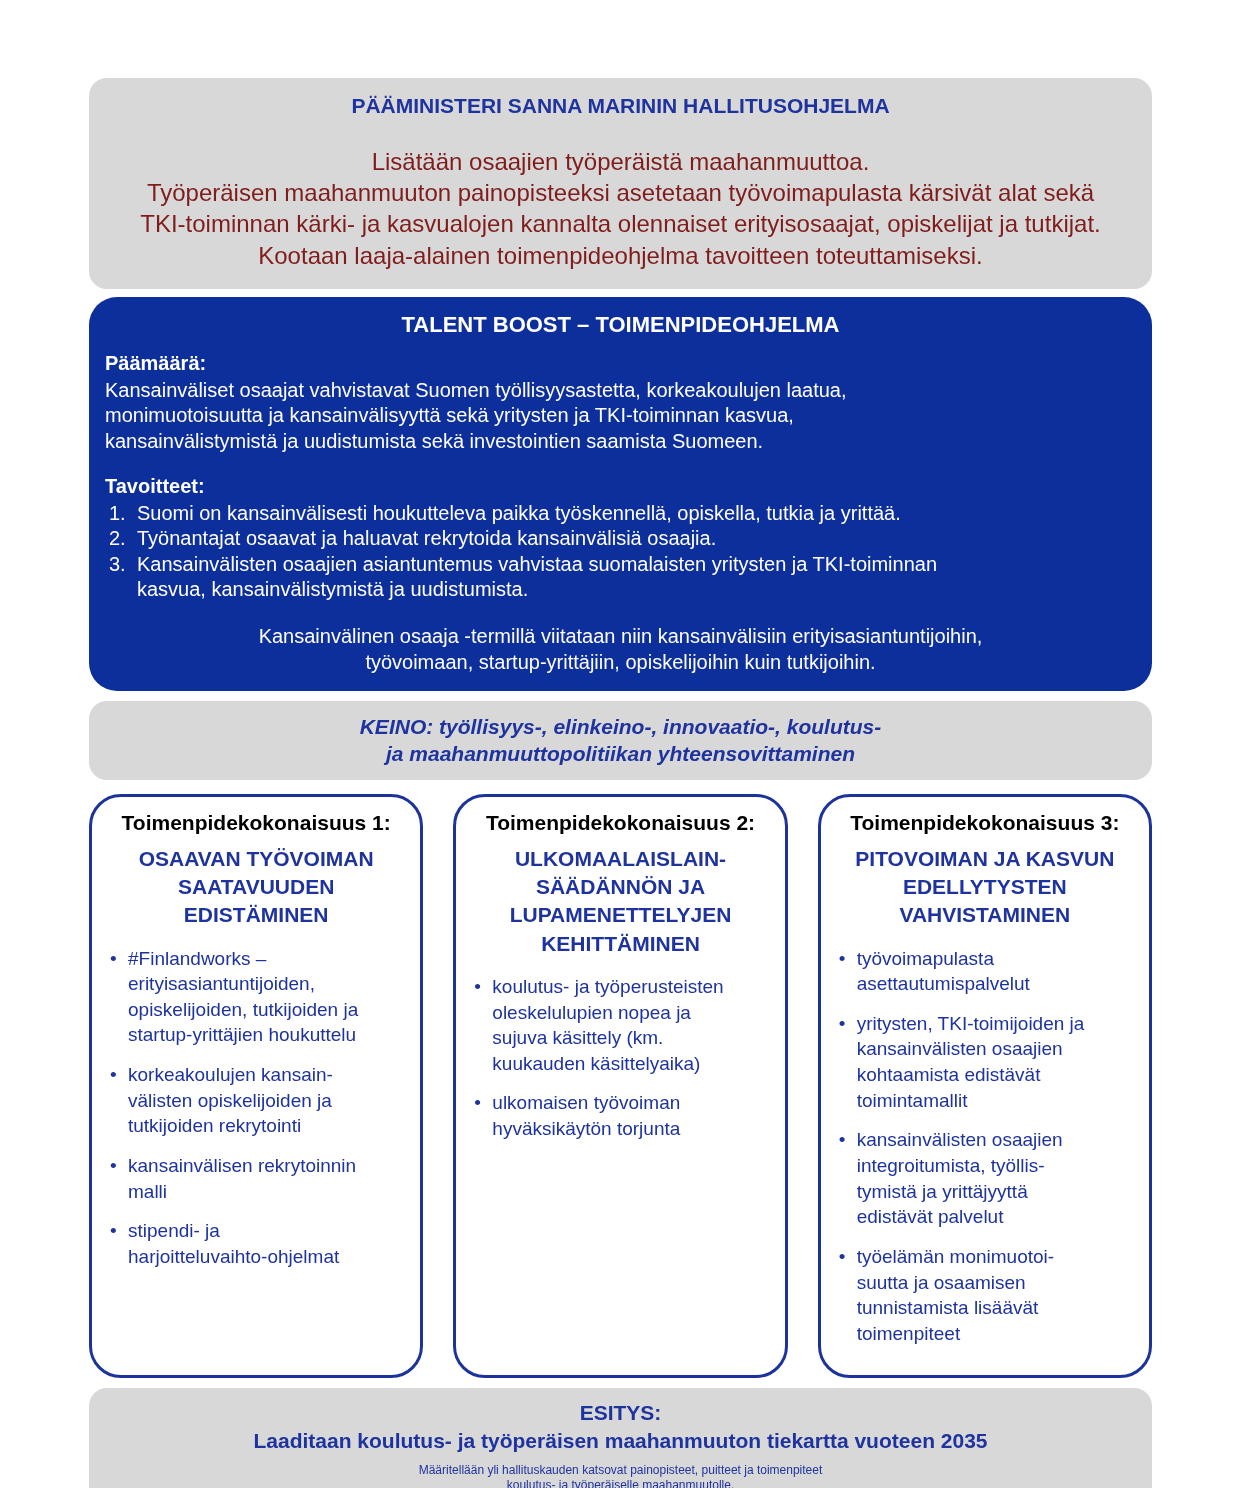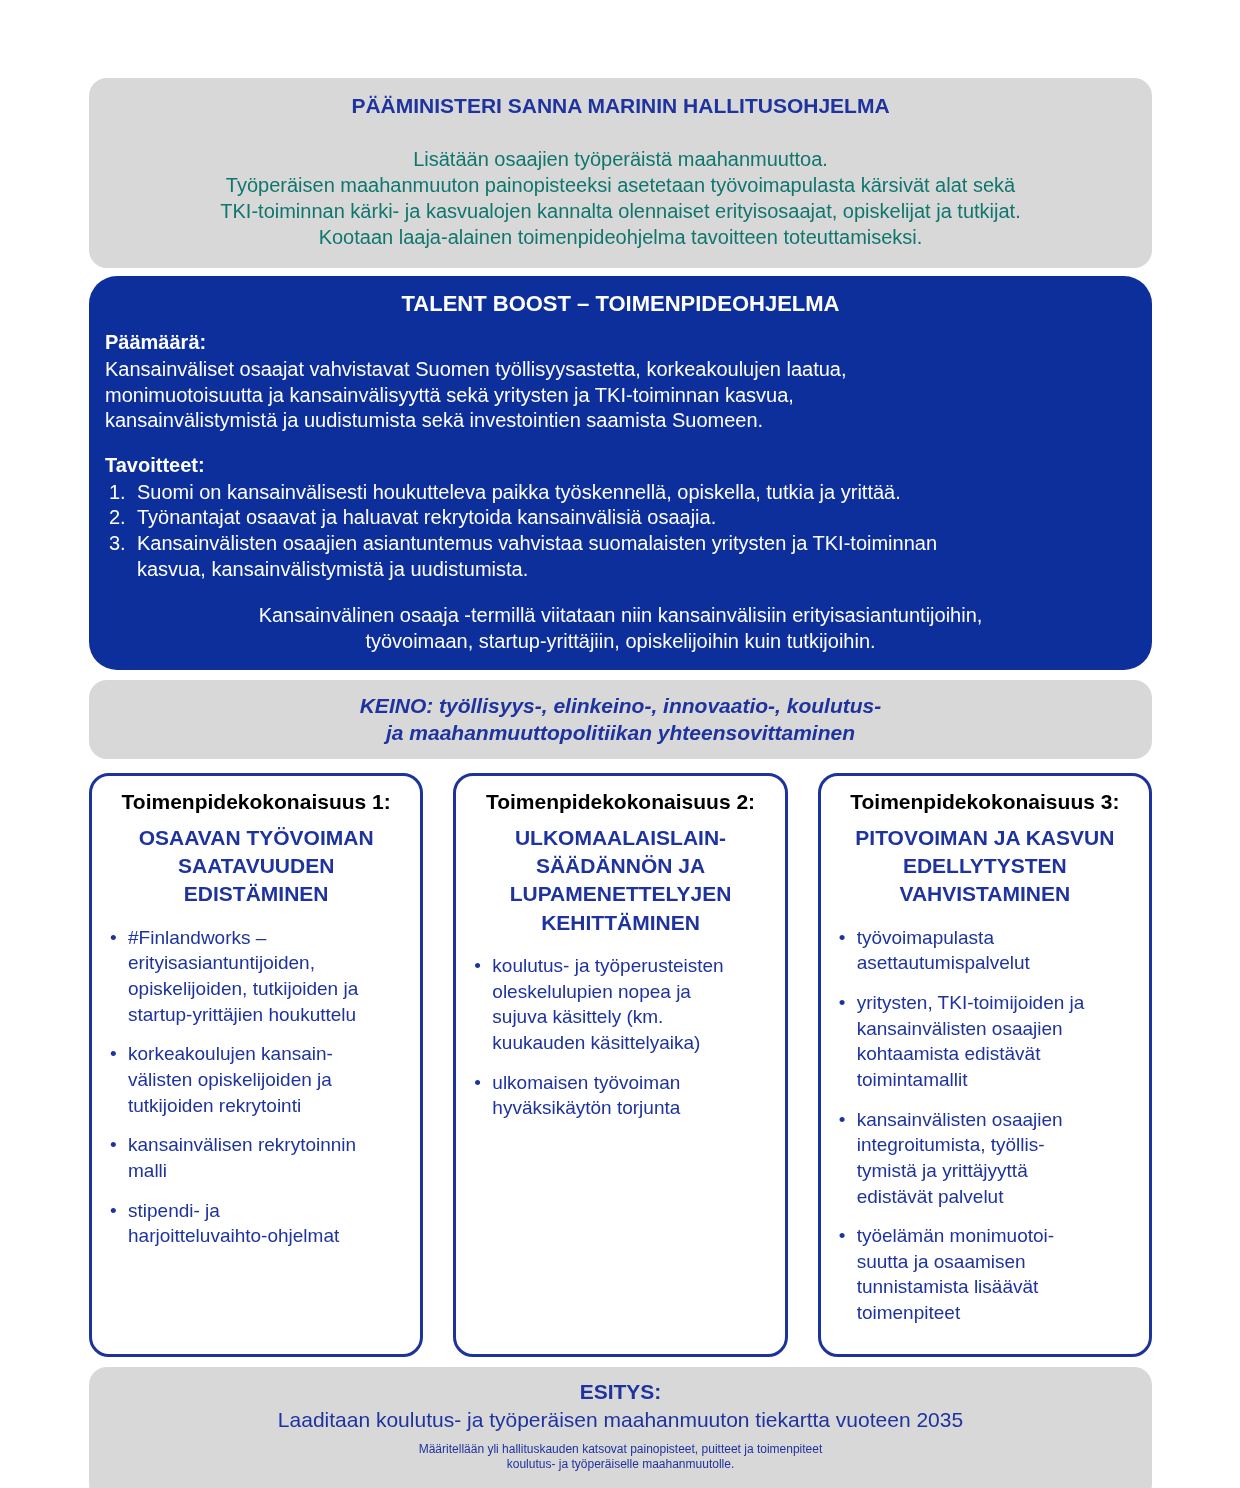--- a/index.html
+++ b/index.html
@@ -28,23 +28,23 @@
     min-height: 155px;
     padding: 16px 43px 18px;
   }
   .gov-title {
     font-size: 21px;
     font-weight: bold;
     color: #1e339e;
     margin-bottom: 9px;
   }
   .gov-body {
-    font-size: 20px;
+    font-size: 24px;
     line-height: 1.3;
-    color: #0f766e;
+    color: #7f1d1d;
     margin-top: 28px;
   }
 
   
   .blue-box {
     margin-top: 8px;
     background: #0d2f9c;
     border-radius: 28px;
     color: #ffffff;
     min-height: 390px;
@@ -102,21 +102,21 @@
   .columns {
     margin-top: 14px;
     display: flex;
     gap: 30px;
   }
   .col {
     flex: 1 1 0;
     min-height: 530px;
     background: #ffffff;
     border: 3px solid #1b339b;
-    border-radius: 20px;
+    border-radius: 32px;
     padding: 14px 14px 14px 14px;
   }
   .col-label {
     text-align: center;
     font-size: 21px;
     font-weight: bold;
     color: #000000;
     margin-bottom: 10px;
   }
   .col-heading {
@@ -153,21 +153,21 @@
     min-height: 135px;
     padding: 13px 30px 15px;
   }
   .proposal-label {
     font-size: 21px;
     font-weight: bold;
     color: #1e339e;
   }
   .proposal-title {
     font-size: 21px;
-    font-weight: normal;
+    font-weight: bold;
     color: #1e339e;
     margin-top: 4px;
   }
   .proposal-body {
     margin-top: 10px;
     font-size: 12px;
     line-height: 1.3;
     color: #1e339e;
   }
 </style>

